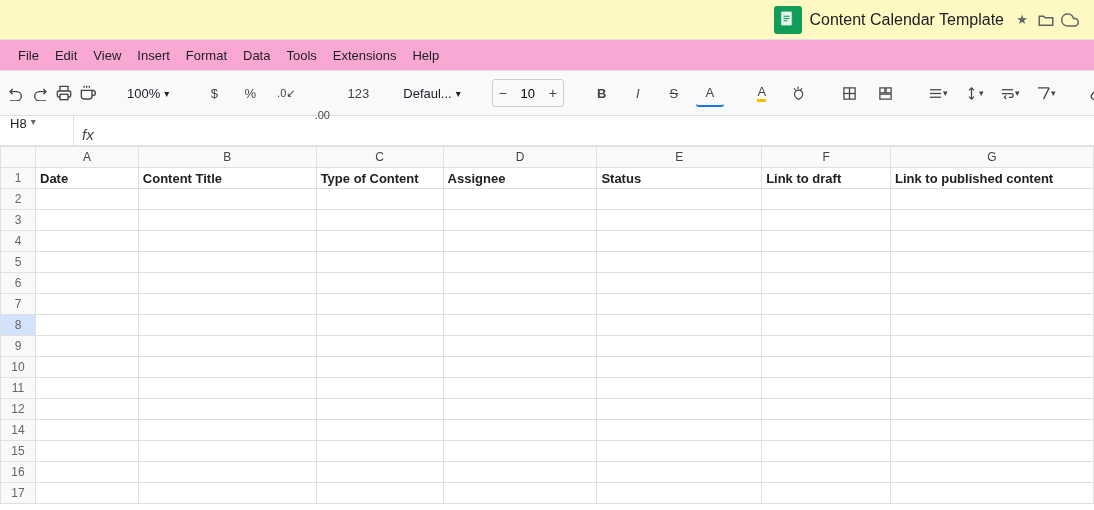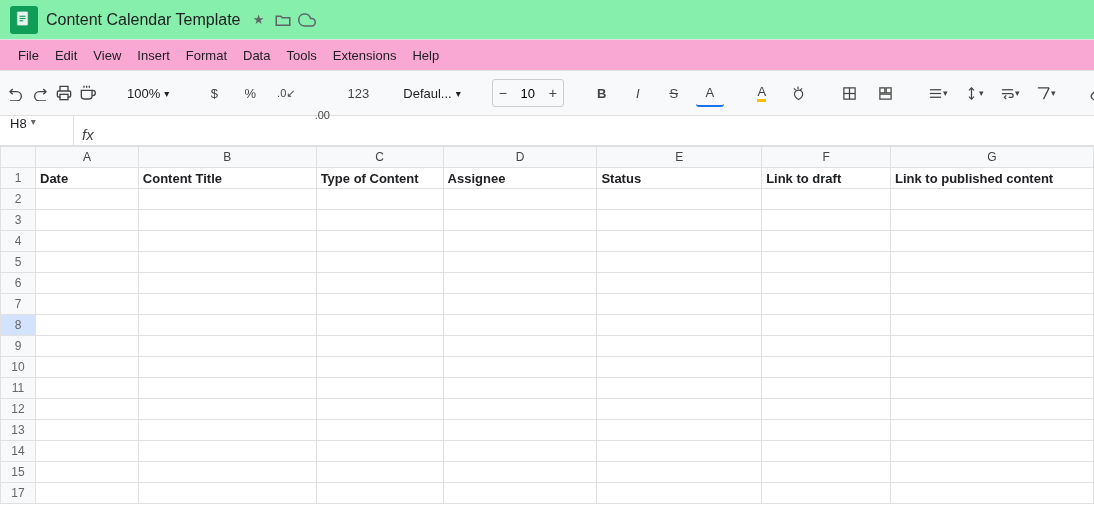--- a/index.html
+++ b/index.html
@@ -4,22 +4,23 @@
   <style>
     * { margin: 0; padding: 0; box-sizing: border-box; }
     body { font-family: Arial, sans-serif; font-size: 13px; background: #fff; overflow: hidden; width: 1094px; height: 510px; }
 
     
     #title-bar {
       display: flex;
       align-items: center;
       height: 40px;
       padding: 0 10px;
-      background: #86efac;
+      background: #fef9c3;
       border-bottom: 1px solid #e0e0e0;
+      justify-content: flex-end;
     }
     #app-icon {
       width: 28px; height: 28px;
       background: #0f9d58;
       border-radius: 3px;
       display: flex; align-items: center; justify-content: center;
       margin-right: 8px;
       flex-shrink: 0;
     }
     #app-icon svg { width: 18px; height: 18px; }
@@ -547,41 +548,41 @@
             <td class="row-header">12</td>
             <td class="cell"></td>
             <td class="cell"></td>
             <td class="cell"></td>
             <td class="cell"></td>
             <td class="cell"></td>
             <td class="cell"></td>
             <td class="cell"></td>
           </tr>
           <tr>
-            <td class="row-header">13</td>
-            <td class="cell"></td>
-            <td class="cell"></td>
-            <td class="cell"></td>
-            <td class="cell"></td>
-            <td class="cell"></td>
-            <td class="cell"></td>
-            <td class="cell"></td>
-          </tr>
-          <tr>
             <td class="row-header">14</td>
             <td class="cell"></td>
             <td class="cell"></td>
             <td class="cell"></td>
             <td class="cell"></td>
             <td class="cell"></td>
             <td class="cell"></td>
             <td class="cell"></td>
           </tr>
           <tr>
             <td class="row-header">15</td>
+            <td class="cell"></td>
+            <td class="cell"></td>
+            <td class="cell"></td>
+            <td class="cell"></td>
+            <td class="cell"></td>
+            <td class="cell"></td>
+            <td class="cell"></td>
+          </tr>
+          <tr>
+            <td class="row-header">16</td>
             <td class="cell"></td>
             <td class="cell"></td>
             <td class="cell"></td>
             <td class="cell"></td>
             <td class="cell"></td>
             <td class="cell"></td>
             <td class="cell"></td>
           </tr>
           <tr>
             <td class="row-header">17</td>

